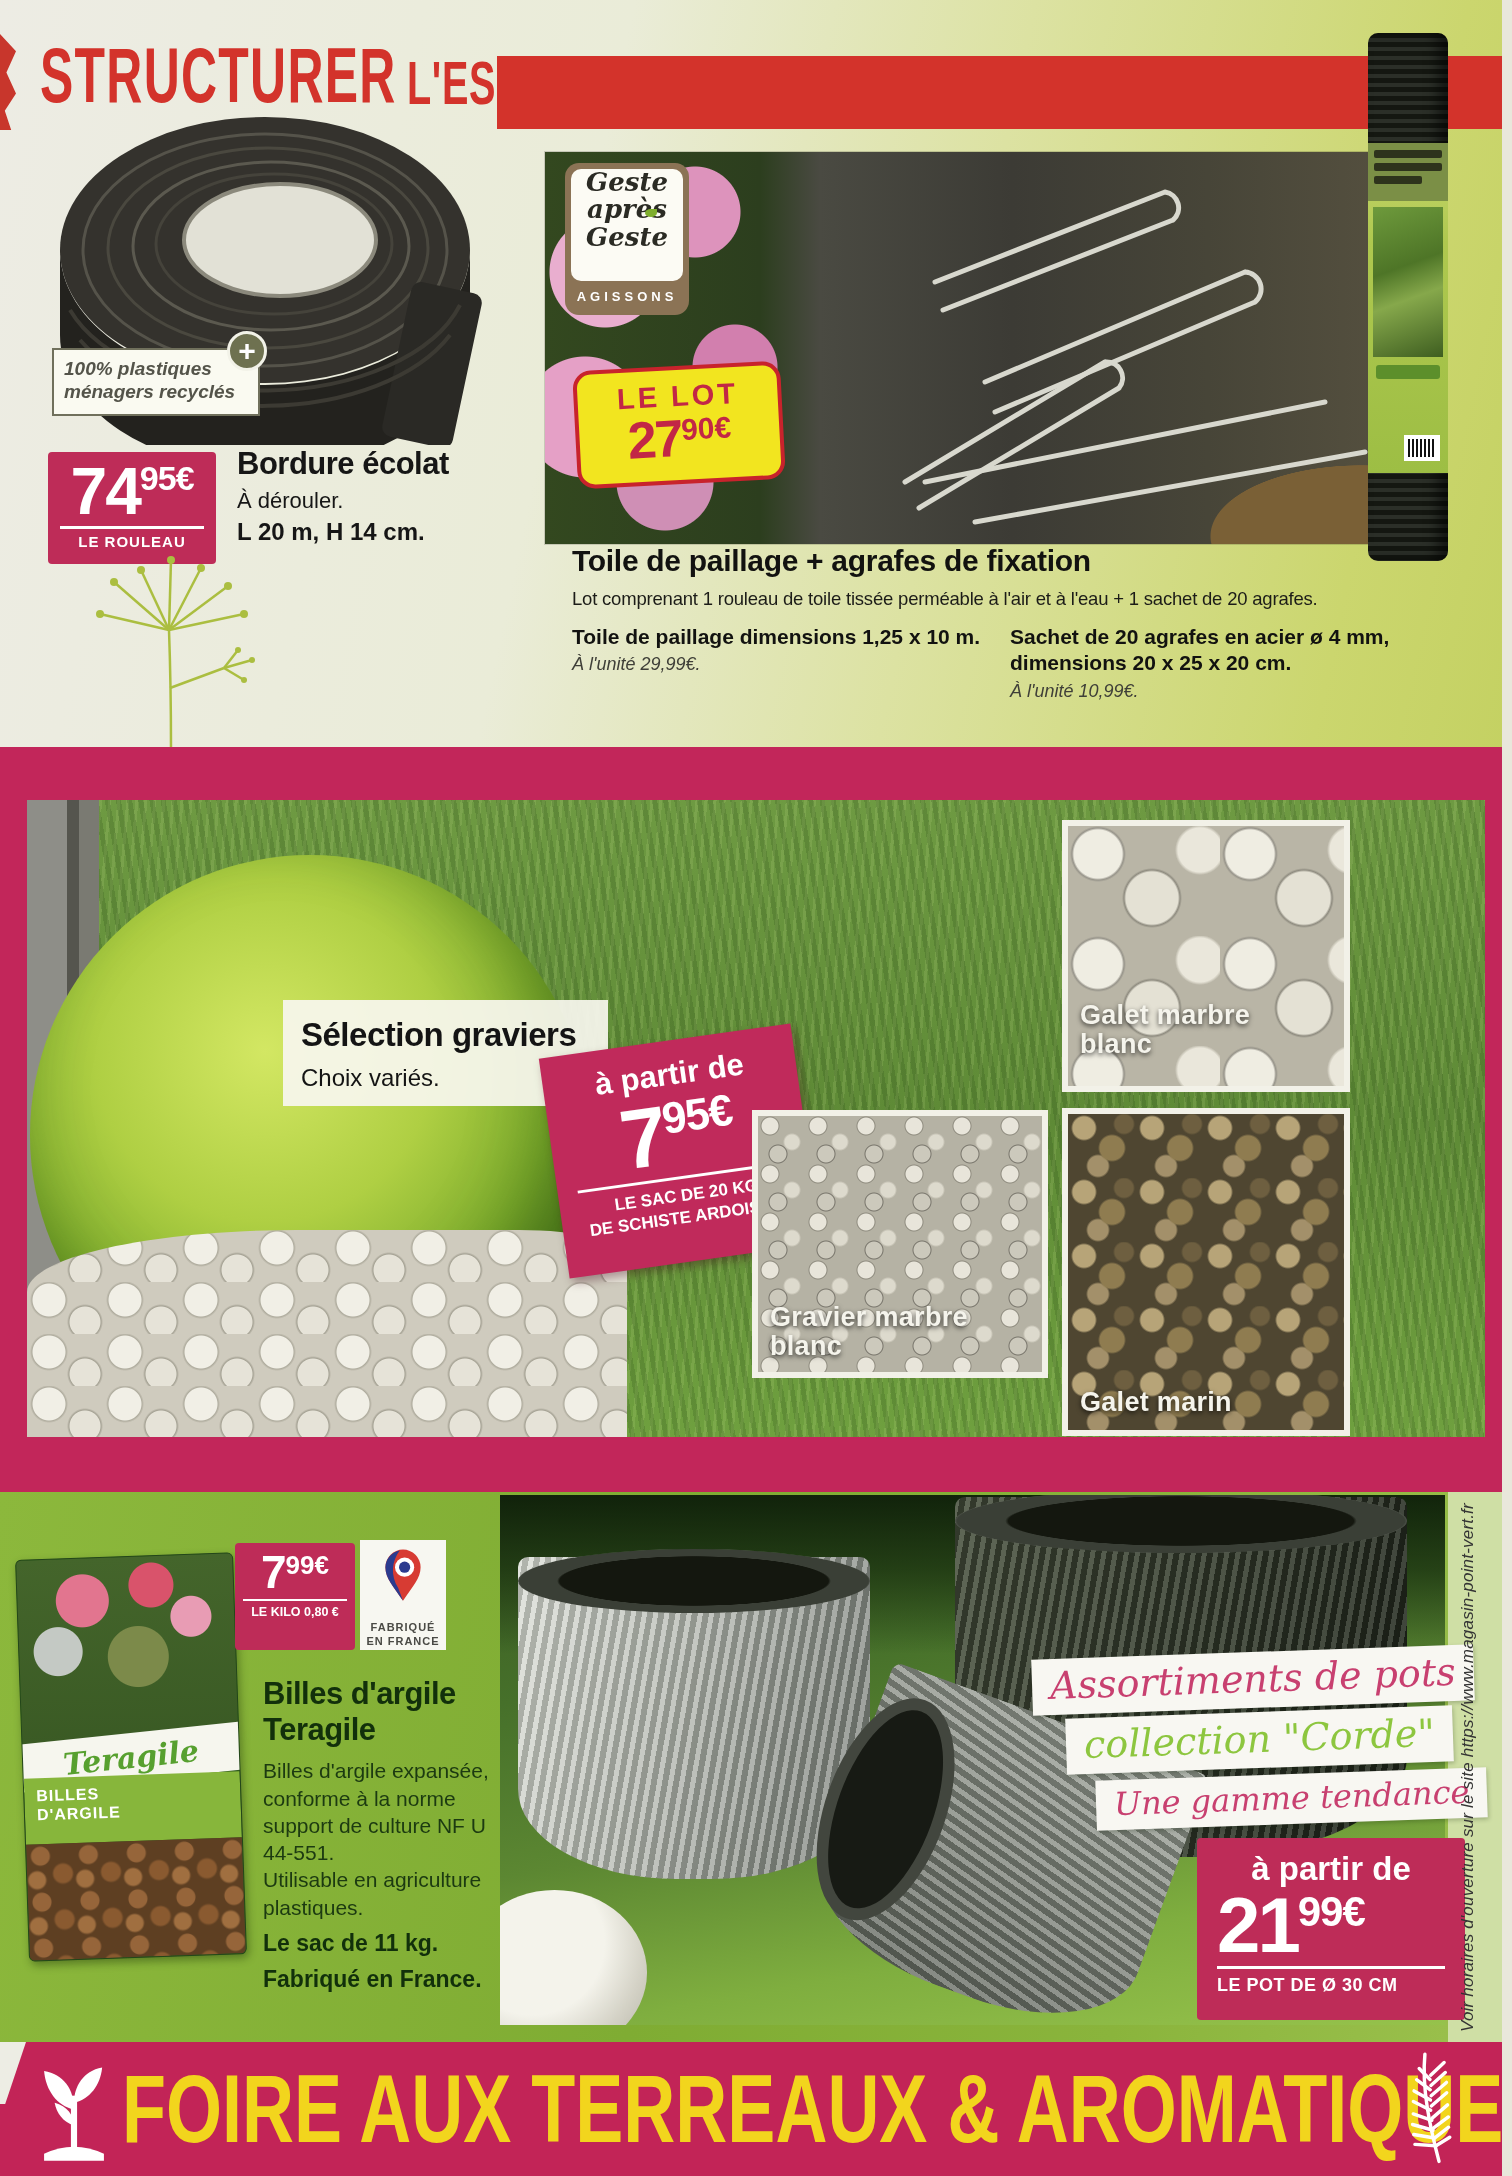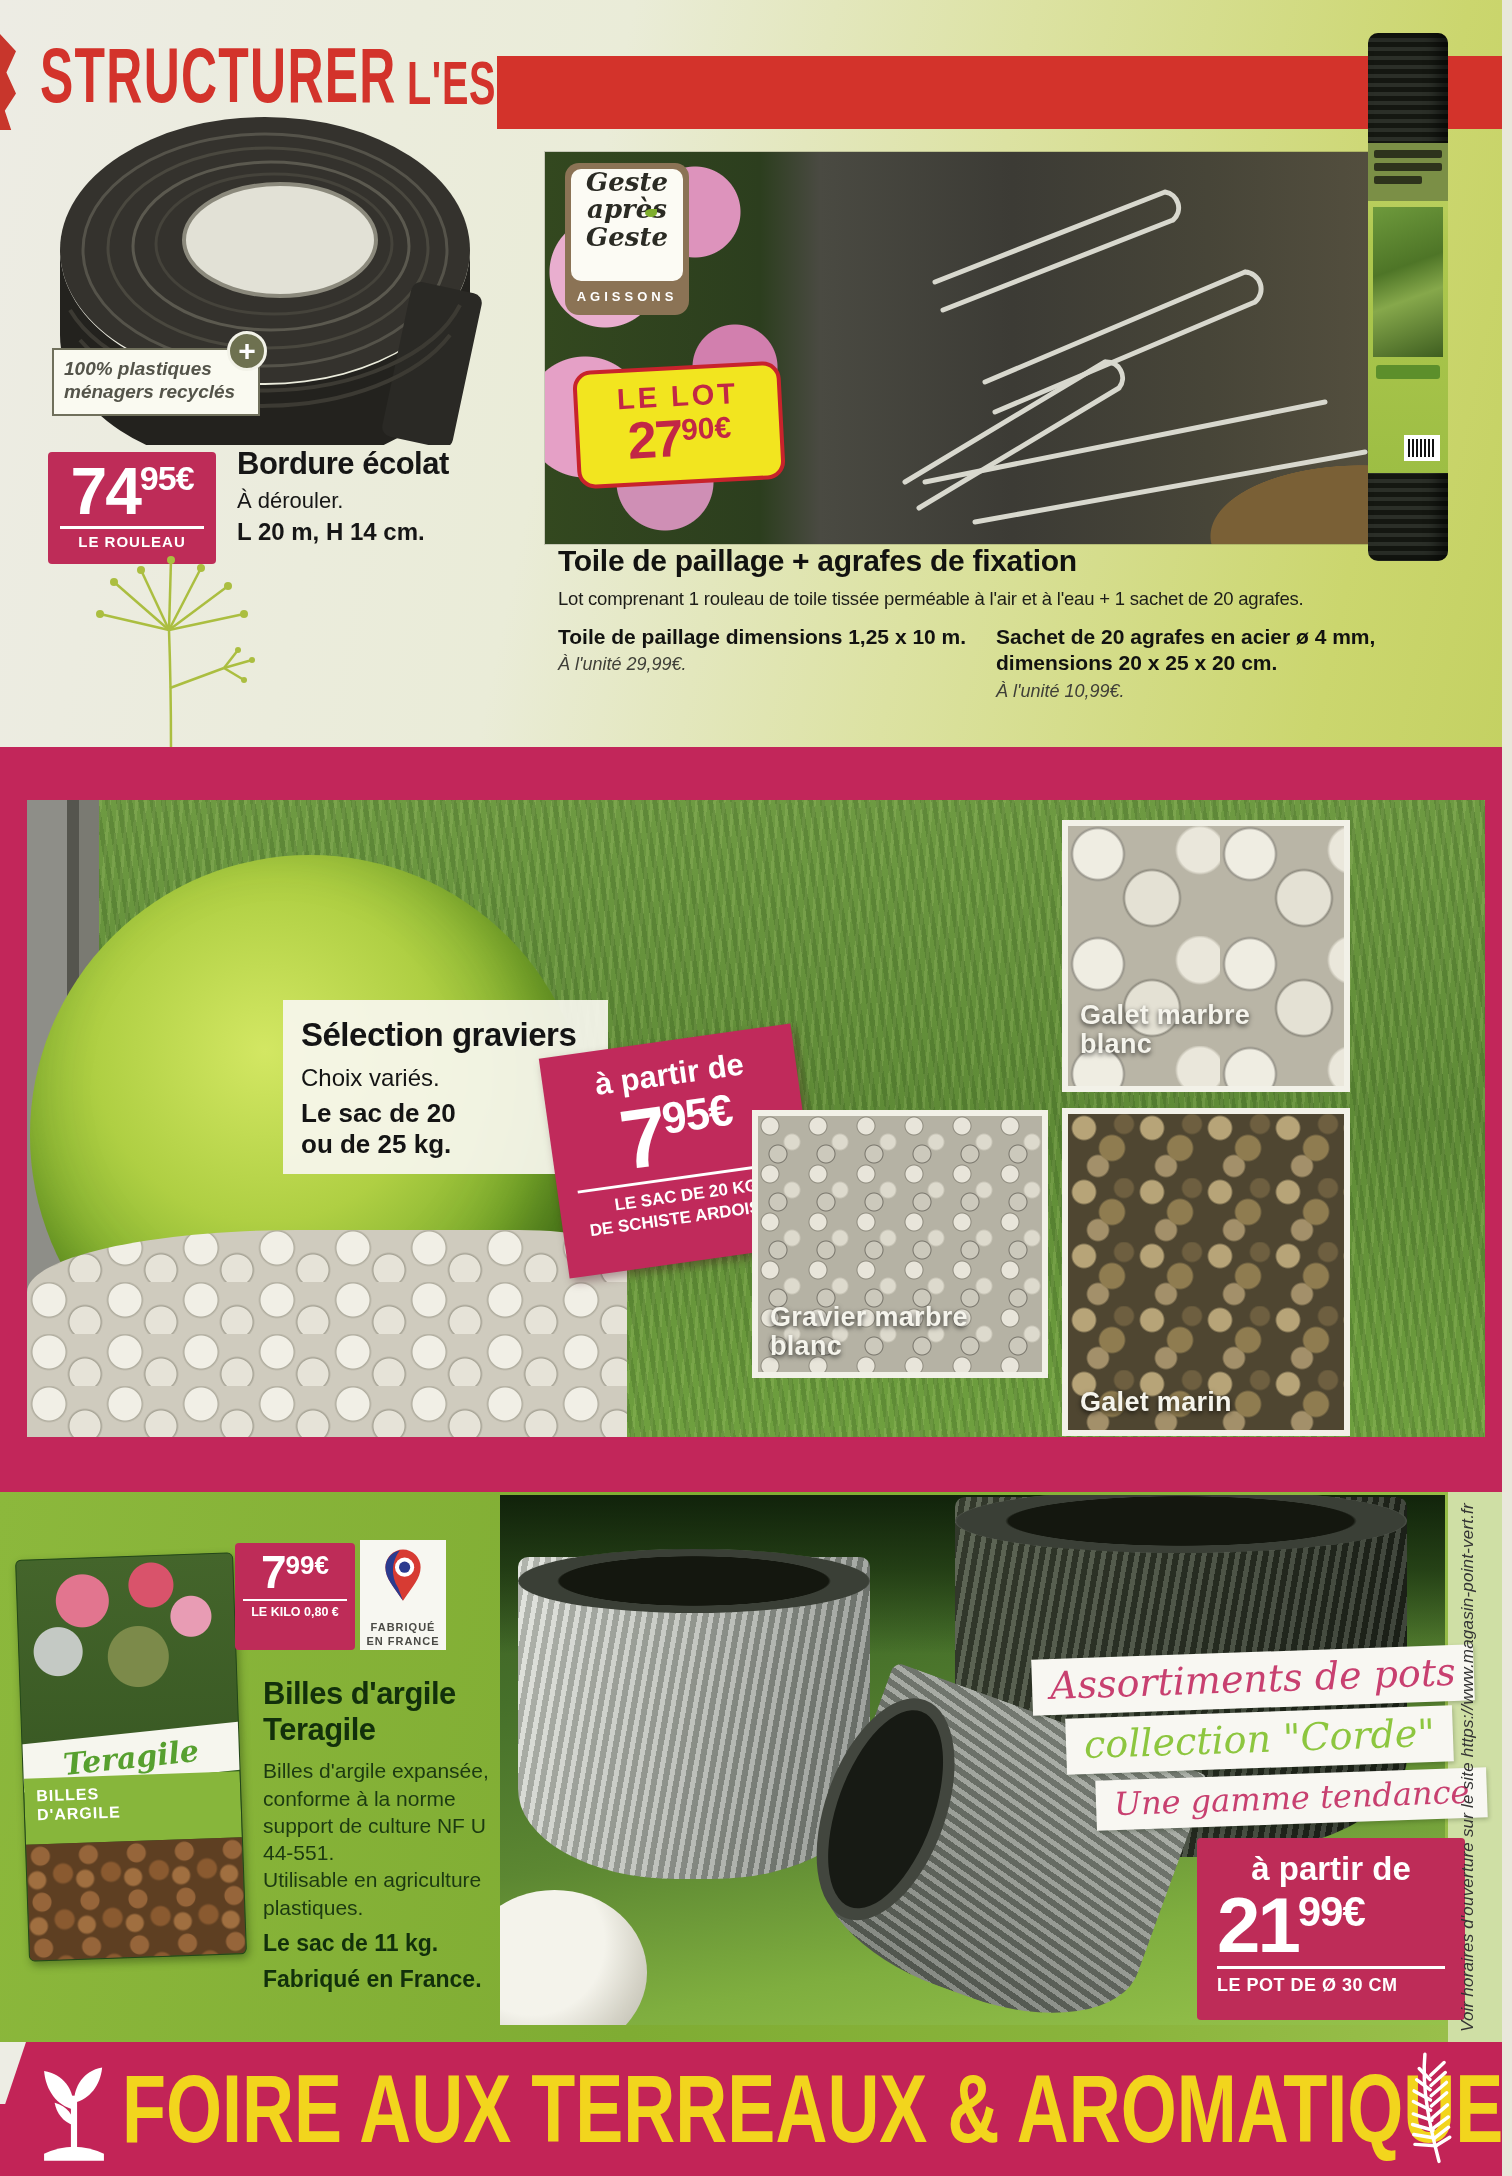--- a/index.html
+++ b/index.html
@@ -61,21 +61,21 @@
   .geste-leaf { position:absolute; right:26px; top:40px; width:12px; height:8px; background:#7FAE2D; border-radius:50% 0 50% 50%; }
   .geste-sub { color:#fff; font-size:13px; font-weight:bold; letter-spacing:4px; margin-top:8px; }
 
   .lot-bubble { position:absolute; left:30px; top:214px; width:208px; height:118px;
     background:#F2E51F; border:4px solid #C8232C; border-radius:18px; transform:rotate(-3deg);
     color:#C22746; text-align:center; padding-top:10px; }
   .lot-label { font-size:29px; font-weight:800; letter-spacing:3px; }
   .lot-pi { font-size:52px; font-weight:800; line-height:0.9; letter-spacing:-2px; }
   .lot-ps { font-size:30px; font-weight:800; vertical-align:16px; }
 
-  .toile-block { position:absolute; left:558px; top:544px; width:840px; color:#121210; }
+  .toile-block { position:absolute; left:572px; top:544px; width:840px; color:#121210; }
   .toile-title { font-size:30px; font-weight:800; letter-spacing:-0.3px; }
   .toile-desc { font-size:18.5px; letter-spacing:-0.2px; margin-top:10px; white-space:nowrap; color:#1C1C18; }
   .toile-cols { display:flex; margin-top:14px; }
   .toile-col1 { width:438px; }
   .toile-col2 { width:400px; }
   .toile-bold { font-size:21px; font-weight:bold; line-height:1.25; }
   .toile-col1 .toile-bold { white-space:nowrap; }
   .toile-note { font-size:18px; font-style:italic; color:#3F3F38; margin-top:4px; }
 
   .roll { position:absolute; left:1368px; top:33px; width:80px; height:528px; border-radius:10px;
@@ -390,24 +390,20 @@
   <div class="gravel-section"></div>
   <div class="gravel-photo">
     <div class="road"></div>
     <div class="bush"></div>
     <div class="pebbles"></div>
   </div>
 
   <div class="graviers-label">
     <div class="t">Sélection graviers</div>
     <div class="s">Choix variés.</div>
-    <div class="b">
-      <span>Le sac de 20</span><br>
-      <span>ou de 25 kg.</span>
-    </div>
   </div>
 
   <div class="graviers-price">
     <div class="gp-prefix">à partir de</div>
     <div>
       <span class="gp-pi">7</span><span class="gp-ps">95€</span>
     </div>
     <div class="gp-line"></div>
     <div class="gp-unit">
       <span>LE SAC DE 20 KG</span><br>

